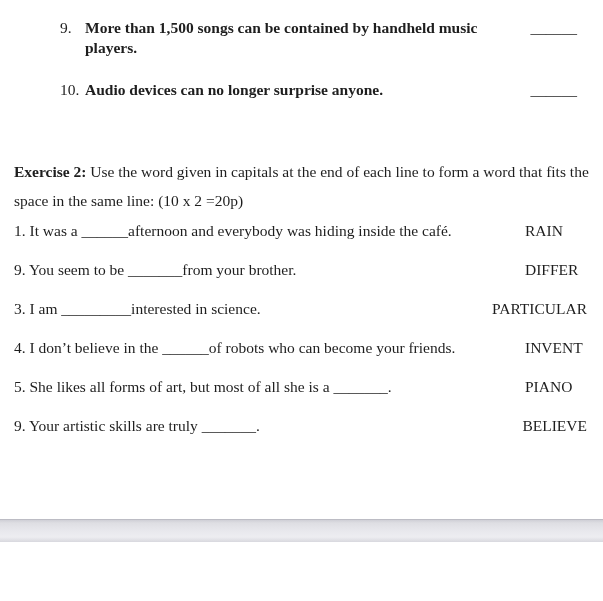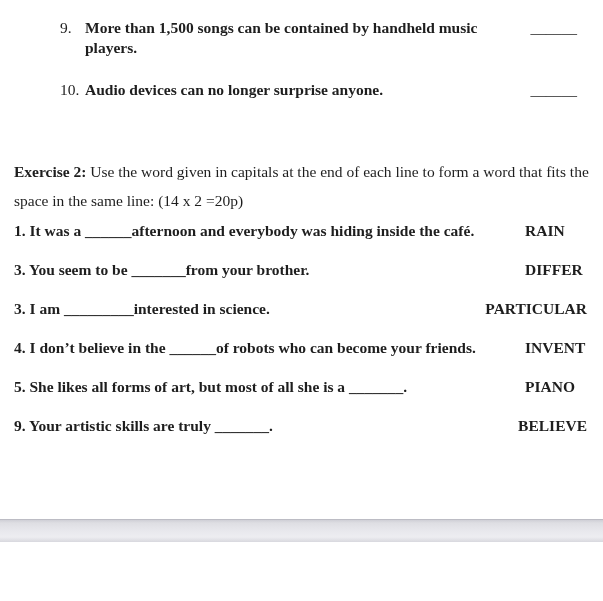--- a/index.html
+++ b/index.html
@@ -42,21 +42,20 @@
     margin: 57px 16px 0 14px;
     line-height: 29px;
     white-space: nowrap;
   }
   .ex2-heading .bold { font-weight: bold; }
   
   .ex2-item {
     display: flex;
     margin: 19px 16px 0 14px;
     line-height: 20px;
-    font-weight: bold;
   }
   .ex2-item.first { margin-top: 6px; }
   .ex2-sentence { flex: 0 1 auto; padding-right: 8px; }
   .ex2-keyword {
     flex: 0 0 auto;
     margin-left: auto;
     min-width: 62px;
     text-align: left;
     white-space: nowrap;
   }
@@ -88,30 +87,30 @@
   </div>
 
   <div class="ex1-item">
     <span class="ex1-num">10.</span>
     <span class="ex1-text">Audio devices can no longer surprise anyone.</span>
     <span class="ex1-blank">______</span>
   </div>
 
   <div class="ex2-heading">
     <div><span class="bold">Exercise 2:</span><span> Use the word given in capitals at the end of each line to form a word that fits the</span></div>
-    <div>space in the same line: (14 x 2 =20p)</div>
+    <div>space in the same line: (10 x 2 =20p)</div>
   </div>
 
   <div class="ex2-item first">
     <span class="ex2-sentence">1. It was a ______afternoon and everybody was hiding inside the café.</span>
     <span class="ex2-keyword">RAIN</span>
   </div>
 
   <div class="ex2-item">
-    <span class="ex2-sentence">3. You seem to be _______from your brother.</span>
+    <span class="ex2-sentence">9. You seem to be _______from your brother.</span>
     <span class="ex2-keyword">DIFFER</span>
   </div>
 
   <div class="ex2-item">
     <span class="ex2-sentence">3. I am _________interested in science.</span>
     <span class="ex2-keyword">PARTICULAR</span>
   </div>
 
   <div class="ex2-item">
     <span class="ex2-sentence">4. I don’t believe in the ______of robots who can become your friends.</span>

